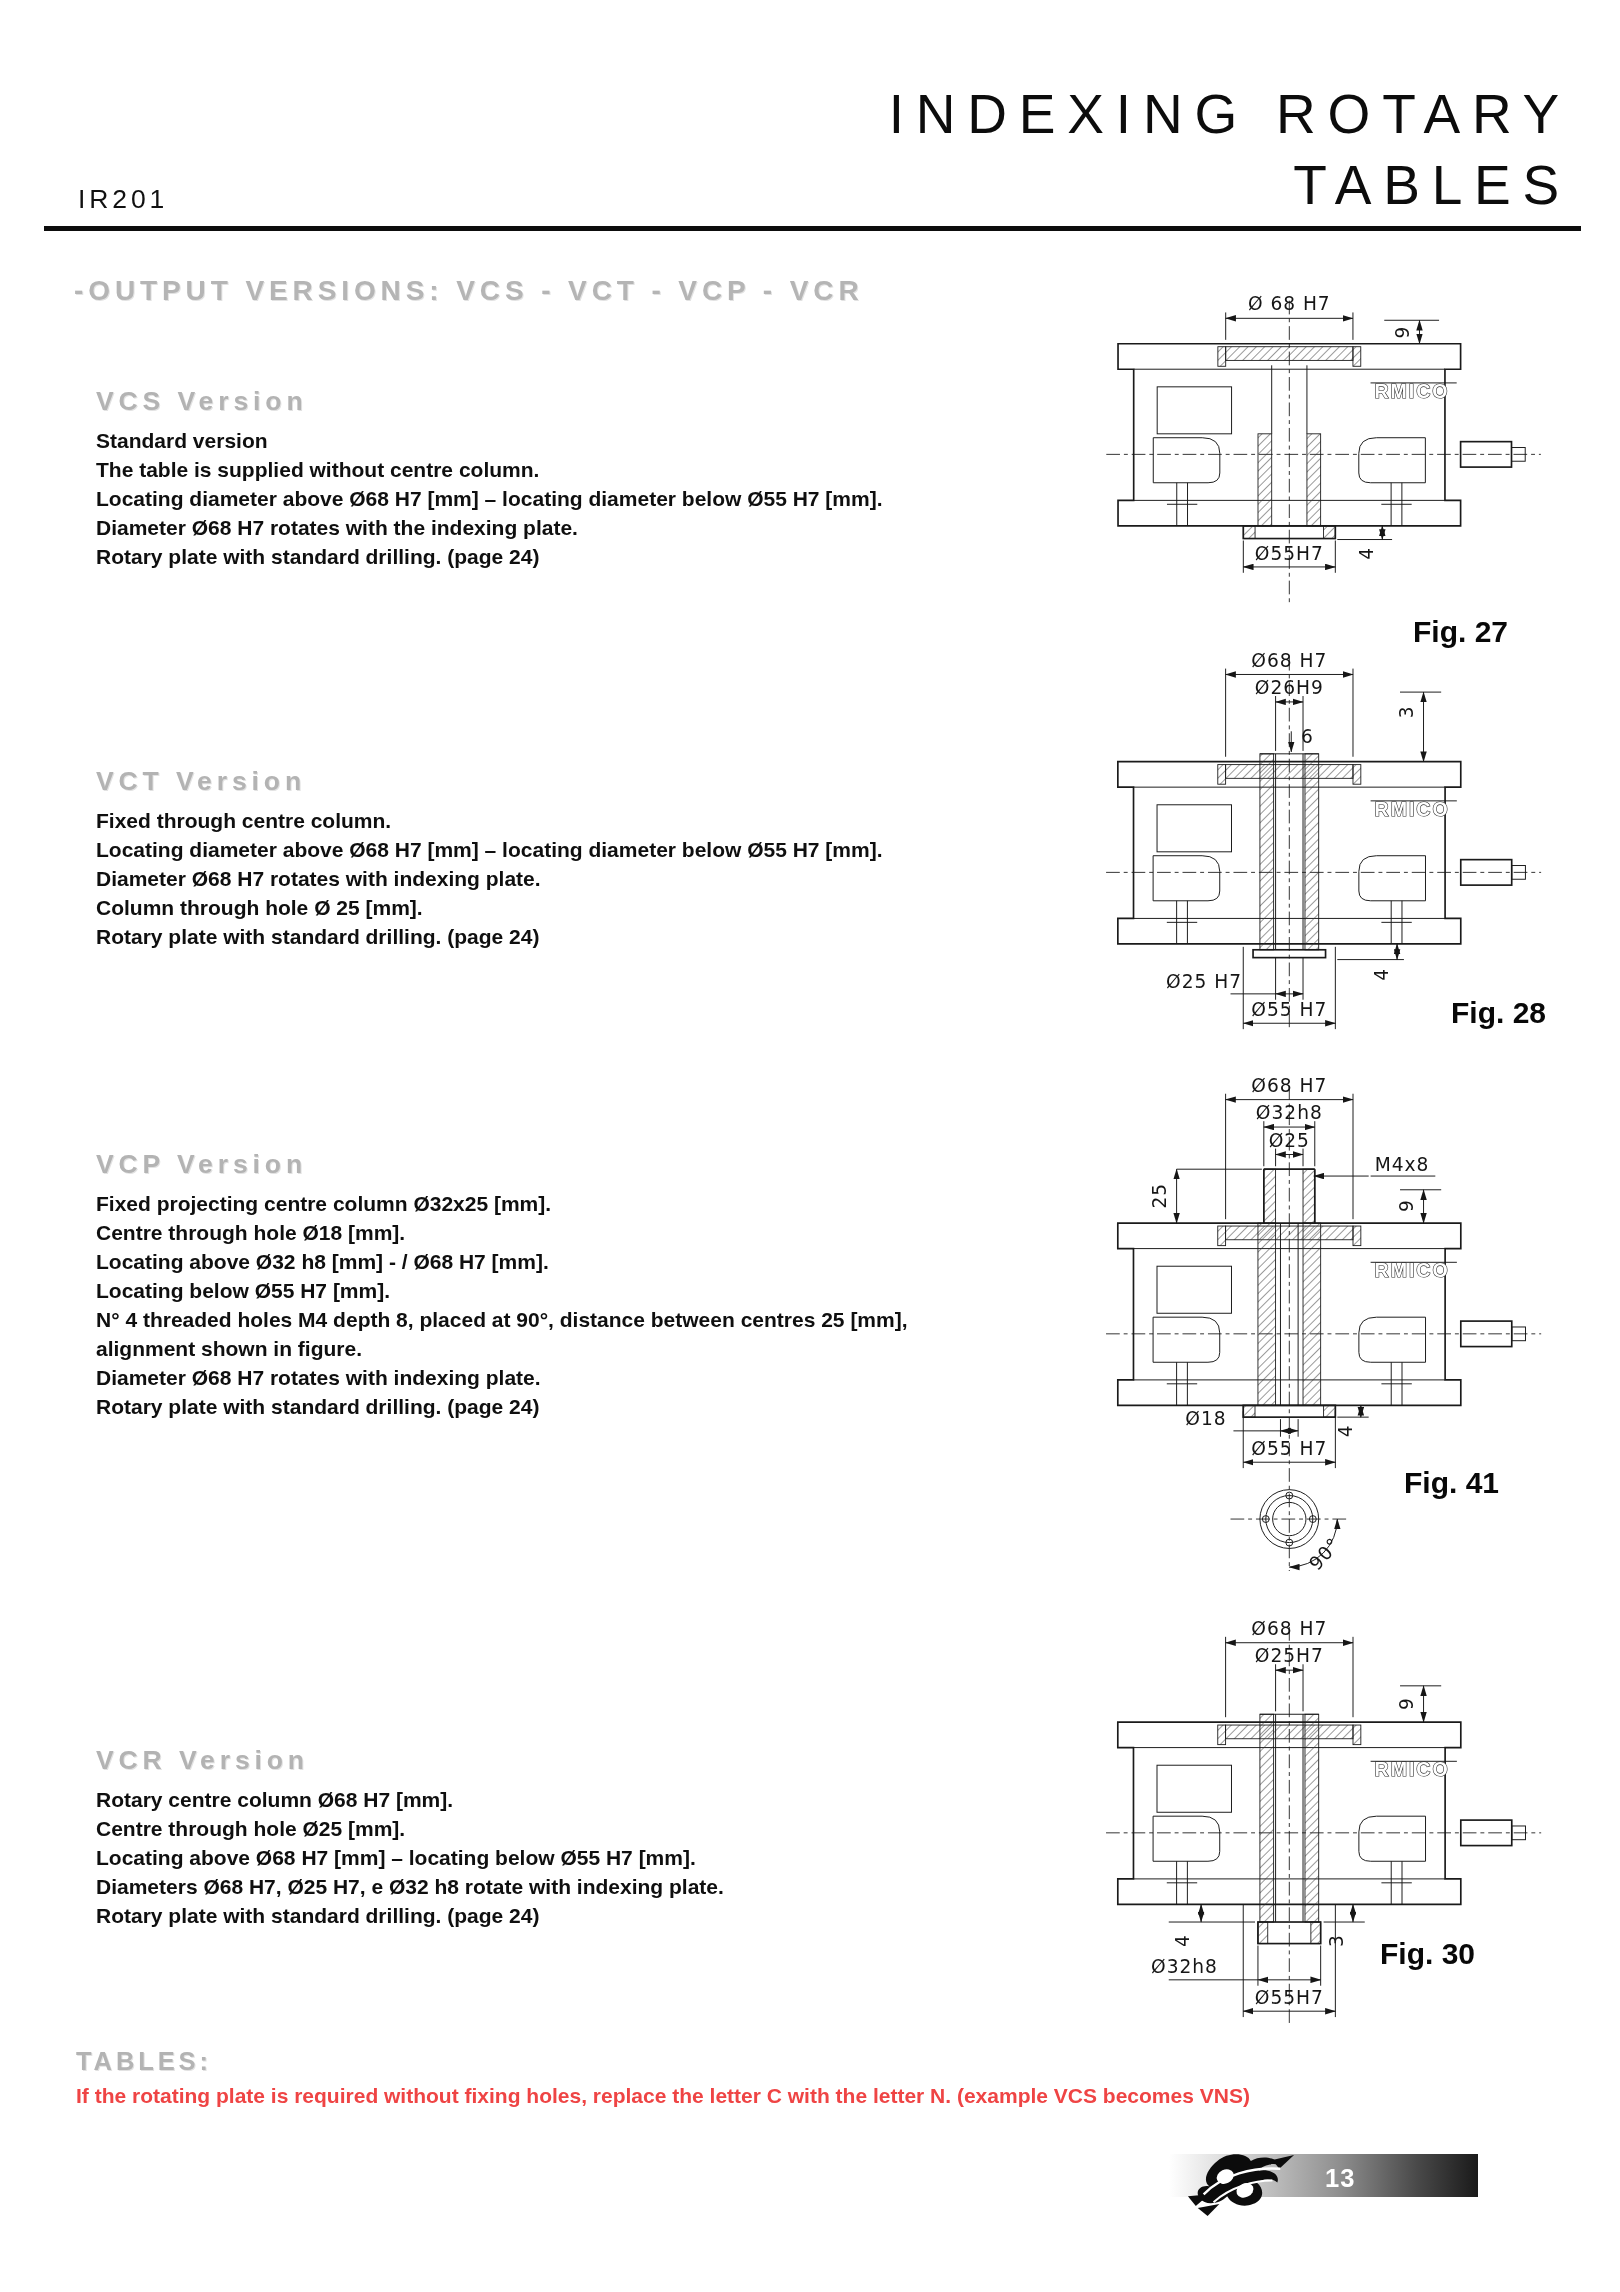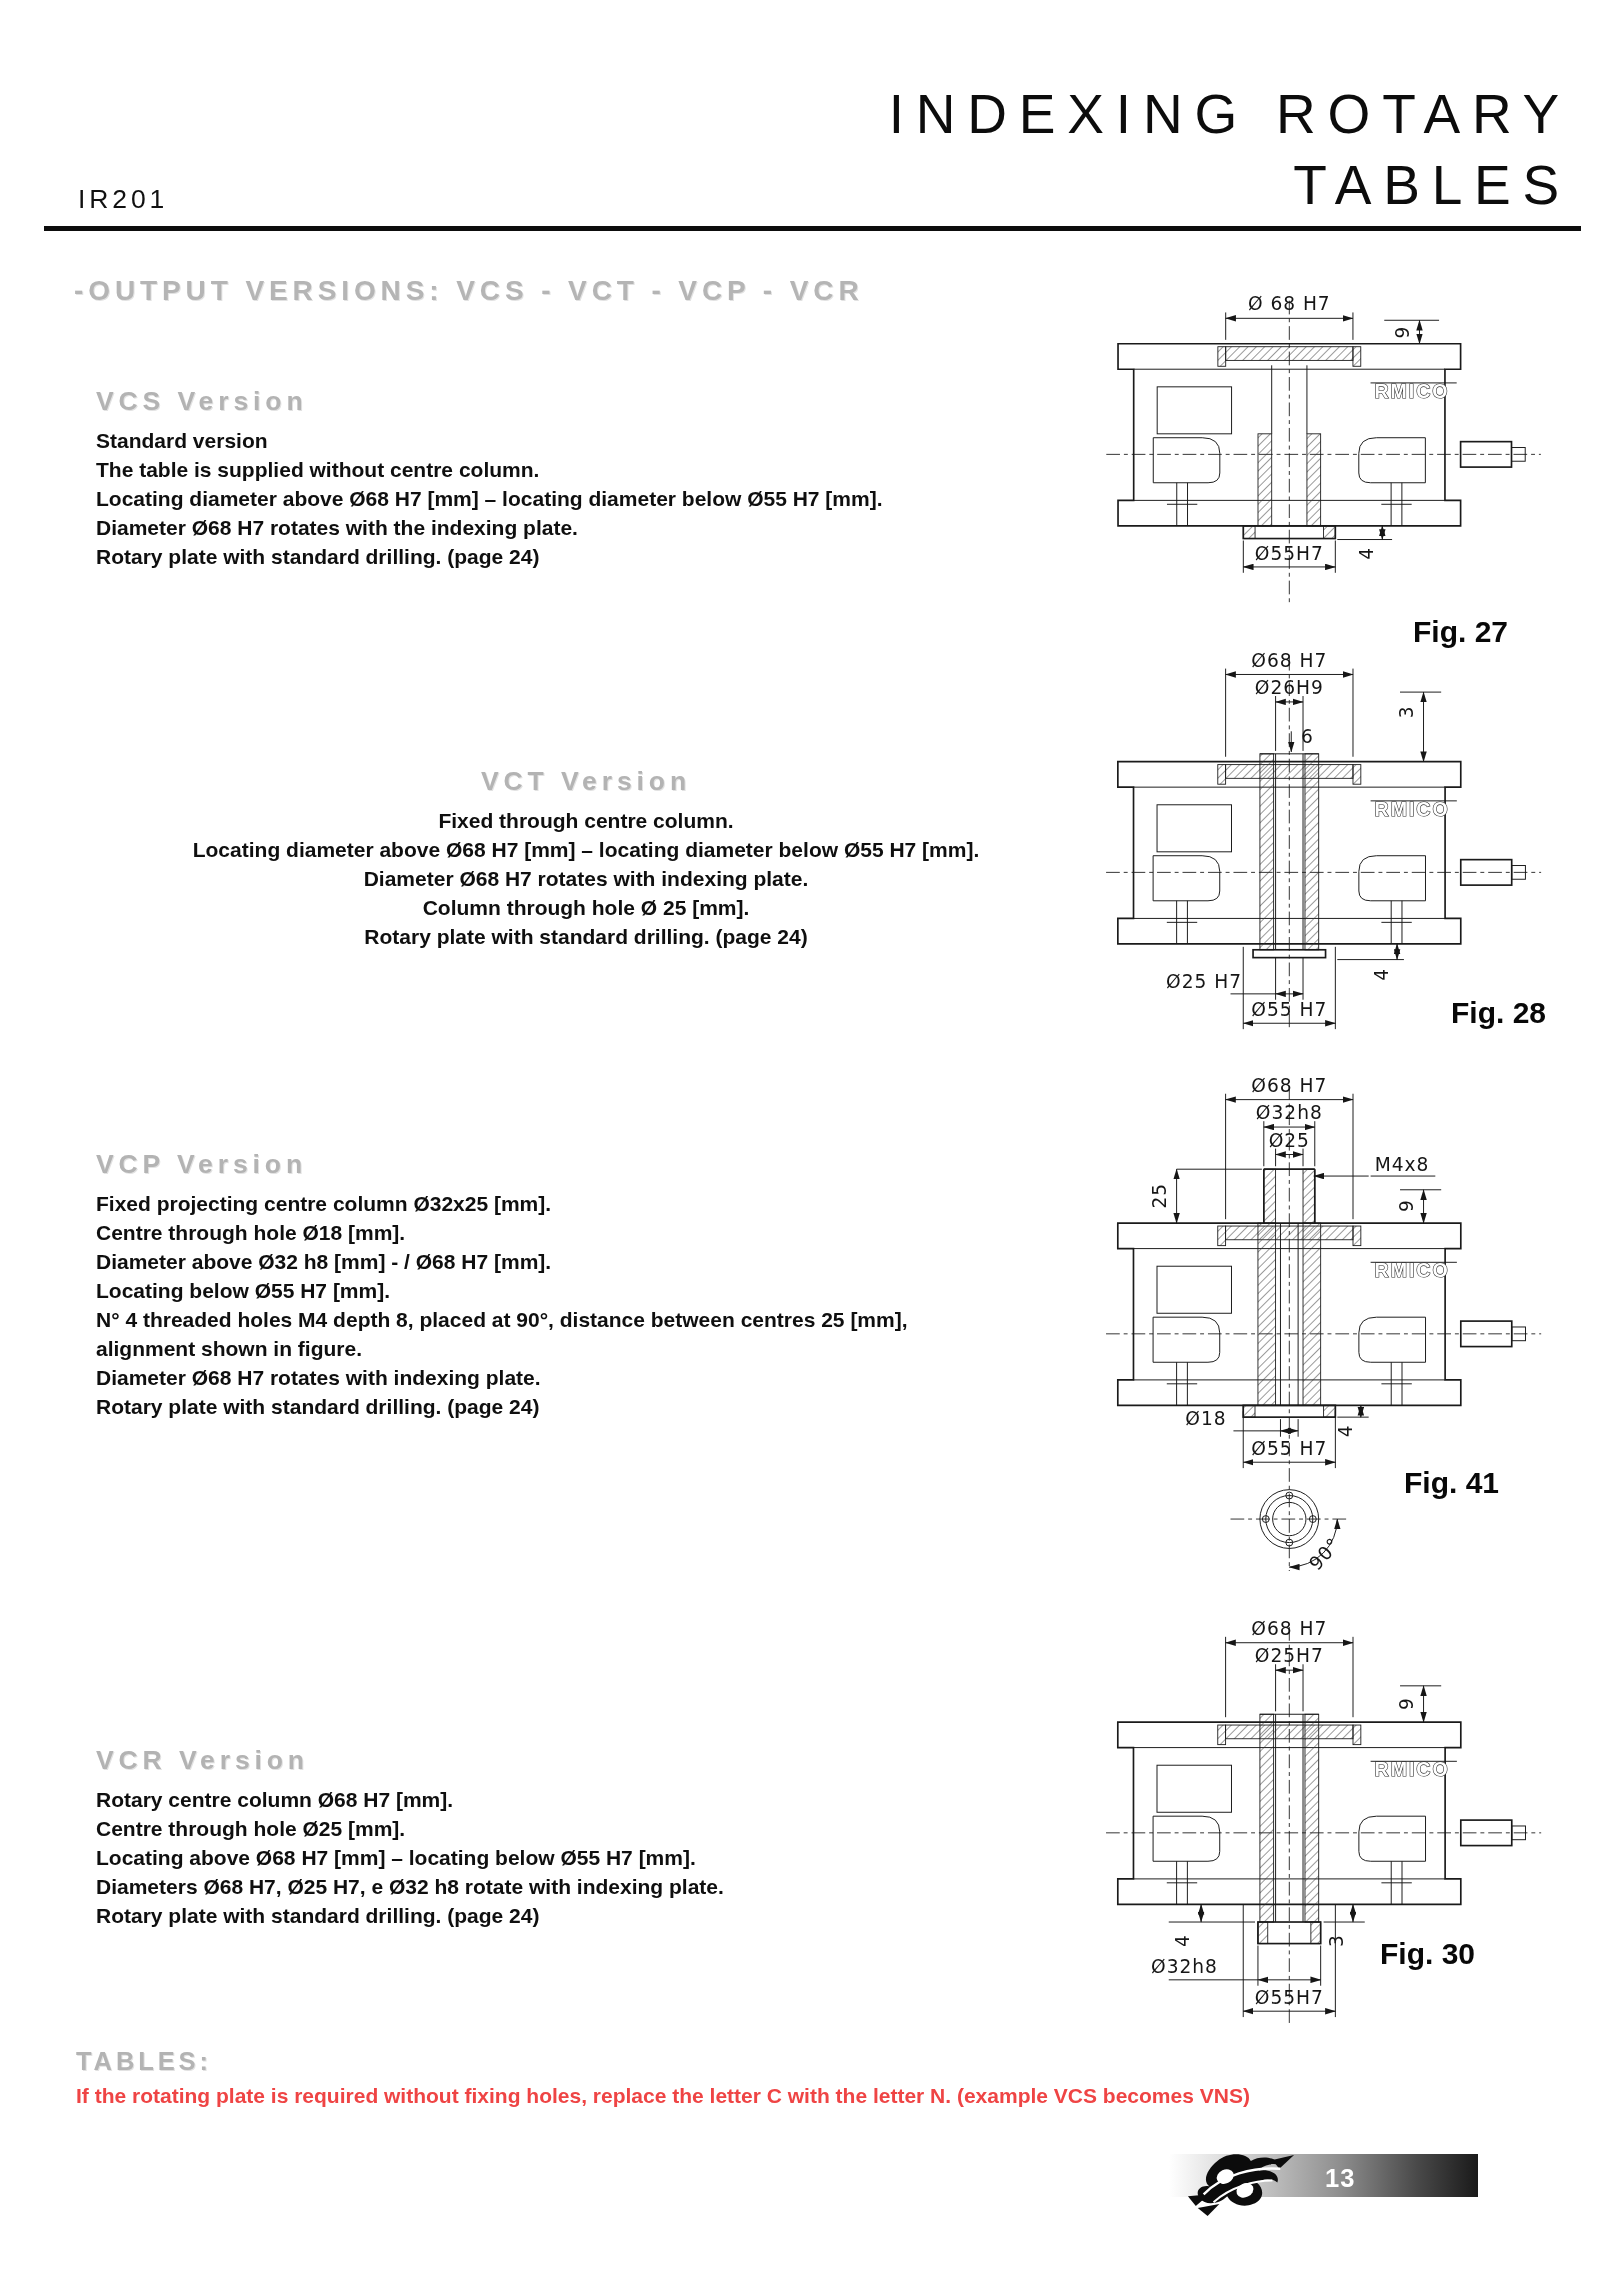--- a/index.html
+++ b/index.html
@@ -92,37 +92,37 @@
     <div class="v-heading">VCS Version</div>
     <div class="v-lines">
       <div class="tl">Standard version</div>
       <div class="tl">The table is supplied without centre column.</div>
       <div class="tl">Locating diameter above Ø68 H7 [mm] – locating diameter below Ø55 H7 [mm].</div>
       <div class="tl">Diameter Ø68 H7 rotates with the indexing plate.</div>
       <div class="tl">Rotary plate with standard drilling. (page 24)</div>
     </div>
   </div>
 
-  <div class="version-block" style="top:766px;text-align:center;">
+  <div class="version-block" style="top:766px;">
     <div class="v-heading">VCT Version</div>
     <div class="v-lines">
       <div class="tl">Fixed through centre column.</div>
       <div class="tl">Locating diameter above Ø68 H7 [mm] – locating diameter below Ø55 H7 [mm].</div>
       <div class="tl">Diameter Ø68 H7 rotates with indexing plate.</div>
       <div class="tl">Column through hole Ø 25 [mm].</div>
       <div class="tl">Rotary plate with standard drilling. (page 24)</div>
     </div>
   </div>
 
   <div class="version-block" style="top:1149px;">
     <div class="v-heading">VCP Version</div>
     <div class="v-lines">
       <div class="tl">Fixed projecting centre column Ø32x25 [mm].</div>
       <div class="tl">Centre through hole Ø18 [mm].</div>
-      <div class="tl">Diameter above Ø32 h8 [mm] - / Ø68 H7 [mm].</div>
+      <div class="tl">Locating above Ø32 h8 [mm] - / Ø68 H7 [mm].</div>
       <div class="tl">Locating below Ø55 H7 [mm].</div>
       <div class="tl">N° 4 threaded holes M4 depth 8, placed at 90°, distance between centres 25 [mm],</div>
       <div class="tl">alignment shown in figure.</div>
       <div class="tl">Diameter Ø68 H7 rotates with indexing plate.</div>
       <div class="tl">Rotary plate with standard drilling. (page 24)</div>
     </div>
   </div>
 
   <div class="version-block" style="top:1745px;">
     <div class="v-heading">VCR Version</div>

